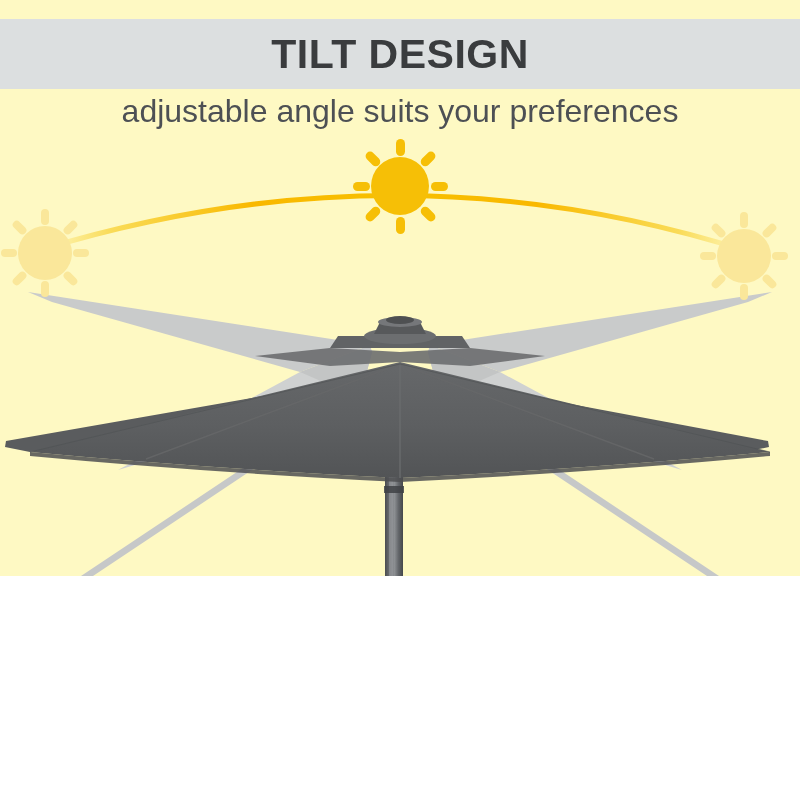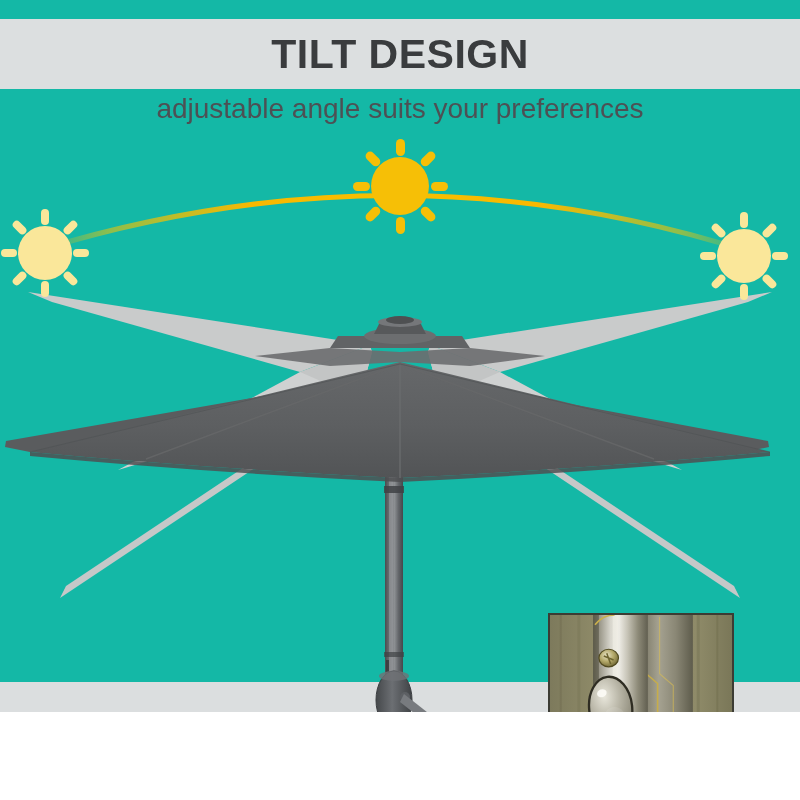--- a/index.html
+++ b/index.html
@@ -4,23 +4,23 @@
 <title>Tilt Design</title>
 <style>
   html, body {
     margin: 0;
     padding: 0;
     background: #ffffff;
   }
   #stage {
     position: relative;
     width: 800px;
-    height: 712px;
+    height: 576px;
     overflow: hidden;
-    background: #14b8a6;
+    background: #fef9c3;
     font-family: "Liberation Sans", "DejaVu Sans", sans-serif;
   }
 
   
   .band {
     position: absolute;
     left: 0;
     width: 800px;
     background: #dcdfe0;
   }
@@ -48,21 +48,21 @@
     letter-spacing: 0.5px;
     color: #3a3c3e;
     white-space: nowrap;
   }
   #subtitle {
     position: absolute;
     top: 93px;
     left: 0;
     width: 800px;
     text-align: center;
-    font-size: 28px;
+    font-size: 32px;
     font-weight: normal;
     color: #4d5054;
     white-space: nowrap;
   }
 
   
   #art {
     position: absolute;
     top: 0;
     left: 0;

